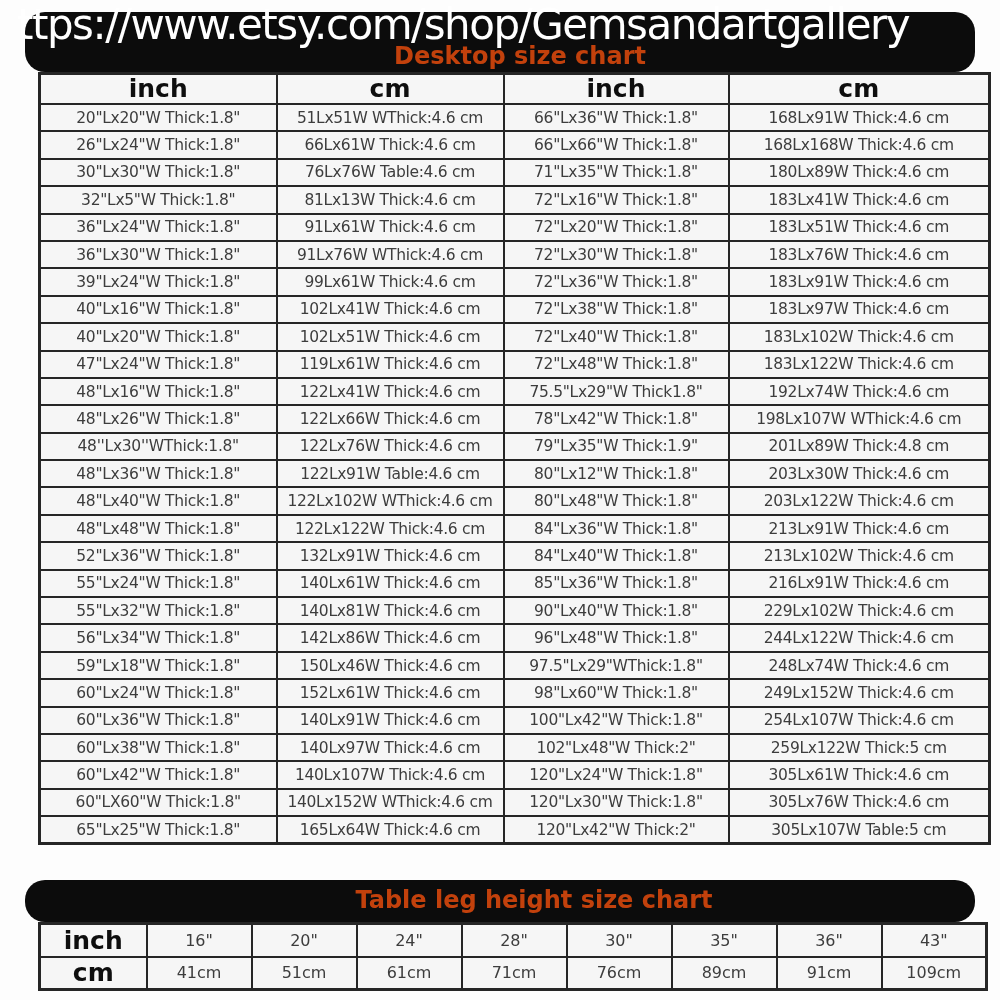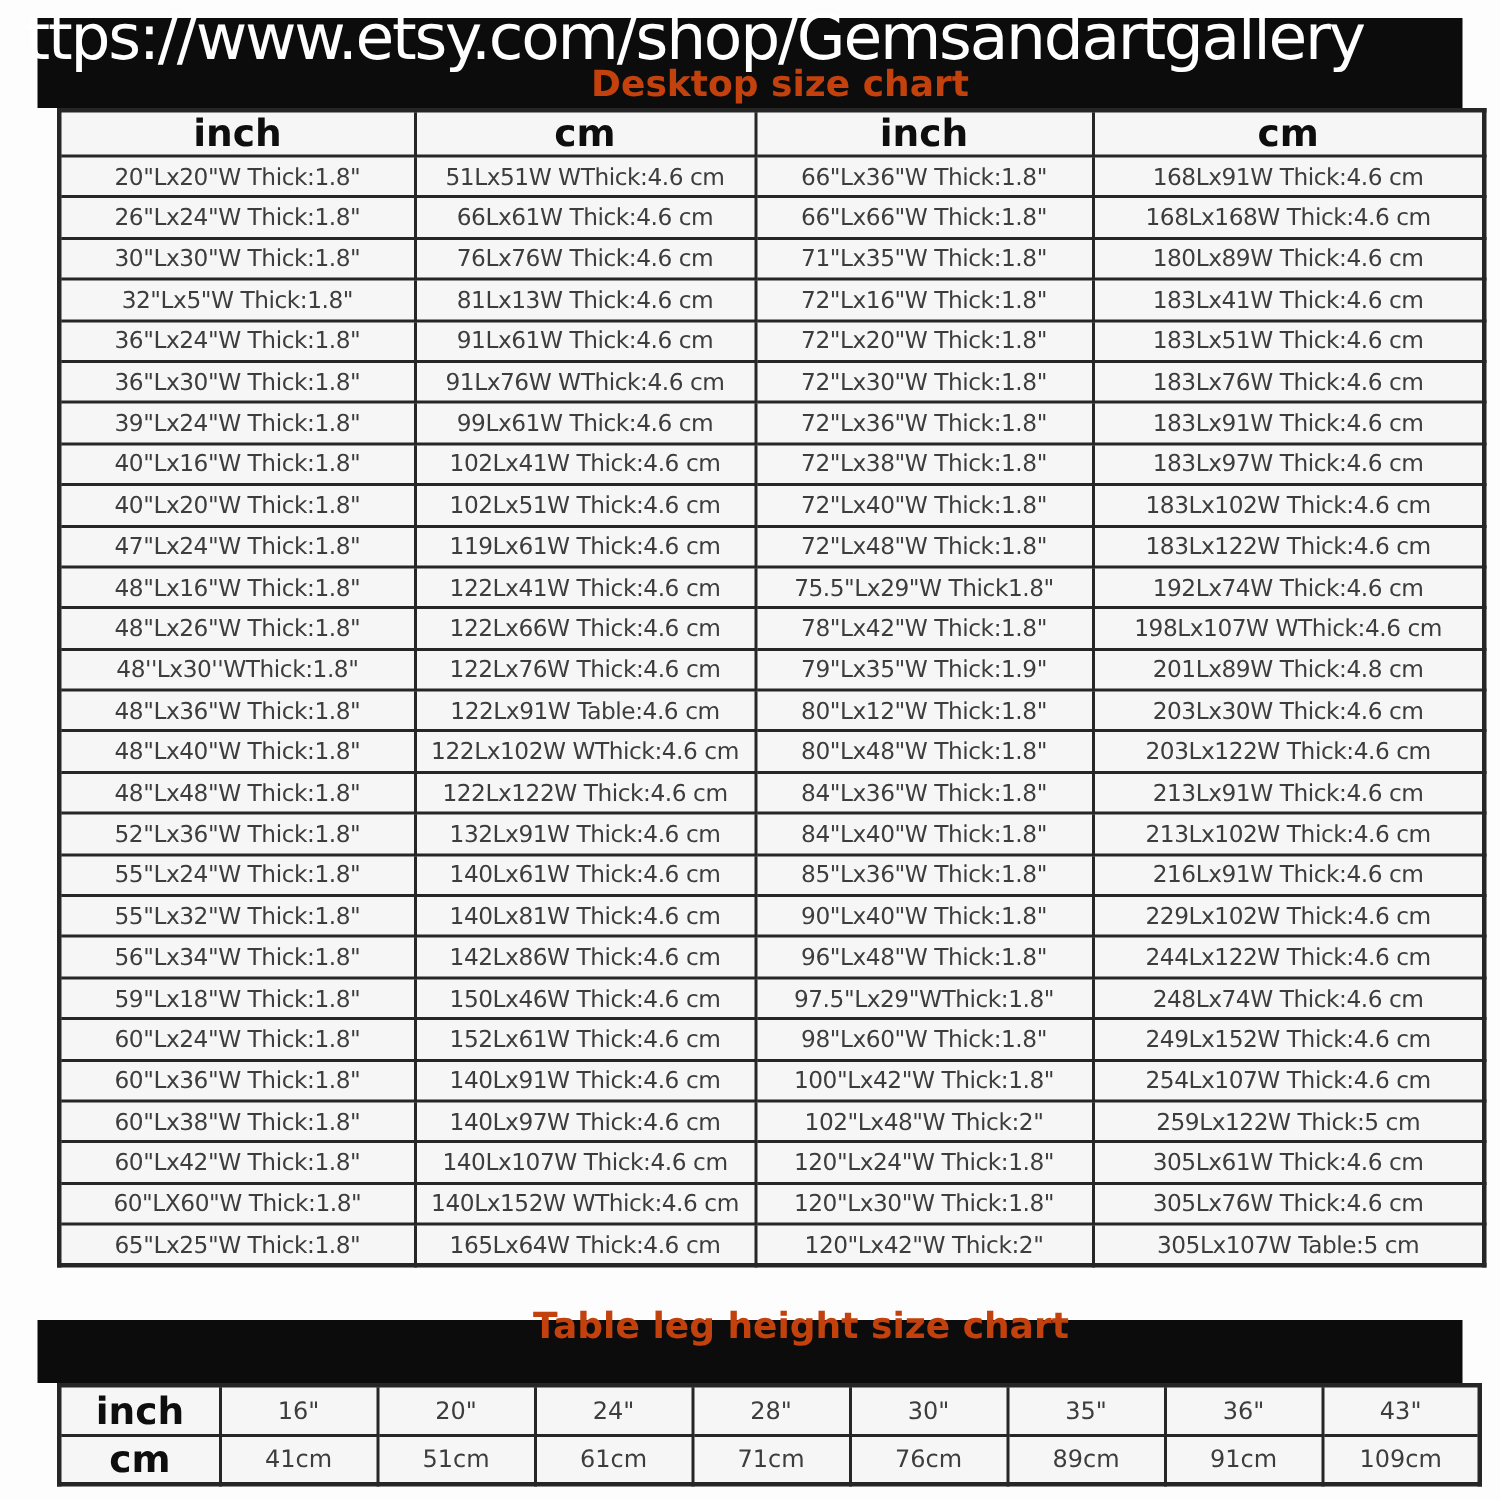--- a/index.html
+++ b/index.html
@@ -9,20 +9,21 @@
     width:1000px; height:1000px;
     background:#fdfdfd;
     font-family:"DejaVu Sans", sans-serif;
     overflow:hidden;
   }
   
   .banner {
     position:relative;
     margin:0 25px;
     background:#0c0c0c;
+    border-radius:20px;
   }
   .top-banner { margin-top:12px; height:60px; }
   .url-watermark {
     position:absolute;
     top:-9px; left:-8px;
     width:983px; height:50px;
     overflow:hidden;
     color:#ffffff;
     font-size:42px;
     letter-spacing:-1.5px;
@@ -65,21 +66,21 @@
     letter-spacing:-0.3px;
     height:27.4px;
     text-align:center;
     vertical-align:middle;
     padding:0;
     white-space:nowrap;
     overflow:hidden;
   }
   
   .leg-banner { margin-top:35px; height:42px; }
-  .leg-banner .banner-title { bottom:24px;padding-left:28px; }
+  .leg-banner .banner-title { bottom:8px;padding-left:28px; }
   .leg-table { border:3px solid #262626; }
   .leg-table th {
     border:2px solid #262626;
     font-size:25px;
     font-weight:bold;
     color:#0e0e0e;
     height:33px;
     text-align:center;
   }
   .leg-table td {
@@ -125,21 +126,21 @@
           <td>168Lx91W Thick:4.6 cm</td>
         </tr>
         <tr>
           <td>26"Lx24"W Thick:1.8"</td>
           <td>66Lx61W Thick:4.6 cm</td>
           <td>66"Lx66"W Thick:1.8"</td>
           <td>168Lx168W Thick:4.6 cm</td>
         </tr>
         <tr>
           <td>30"Lx30"W Thick:1.8"</td>
-          <td>76Lx76W Thick:4.6 cm</td>
+          <td>76Lx76W Table:4.6 cm</td>
           <td>71"Lx35"W Thick:1.8"</td>
           <td>180Lx89W Thick:4.6 cm</td>
         </tr>
         <tr>
           <td>32"Lx5"W Thick:1.8"</td>
           <td>81Lx13W Thick:4.6 cm</td>
           <td>72"Lx16"W Thick:1.8"</td>
           <td>183Lx41W Thick:4.6 cm</td>
         </tr>
         <tr>

